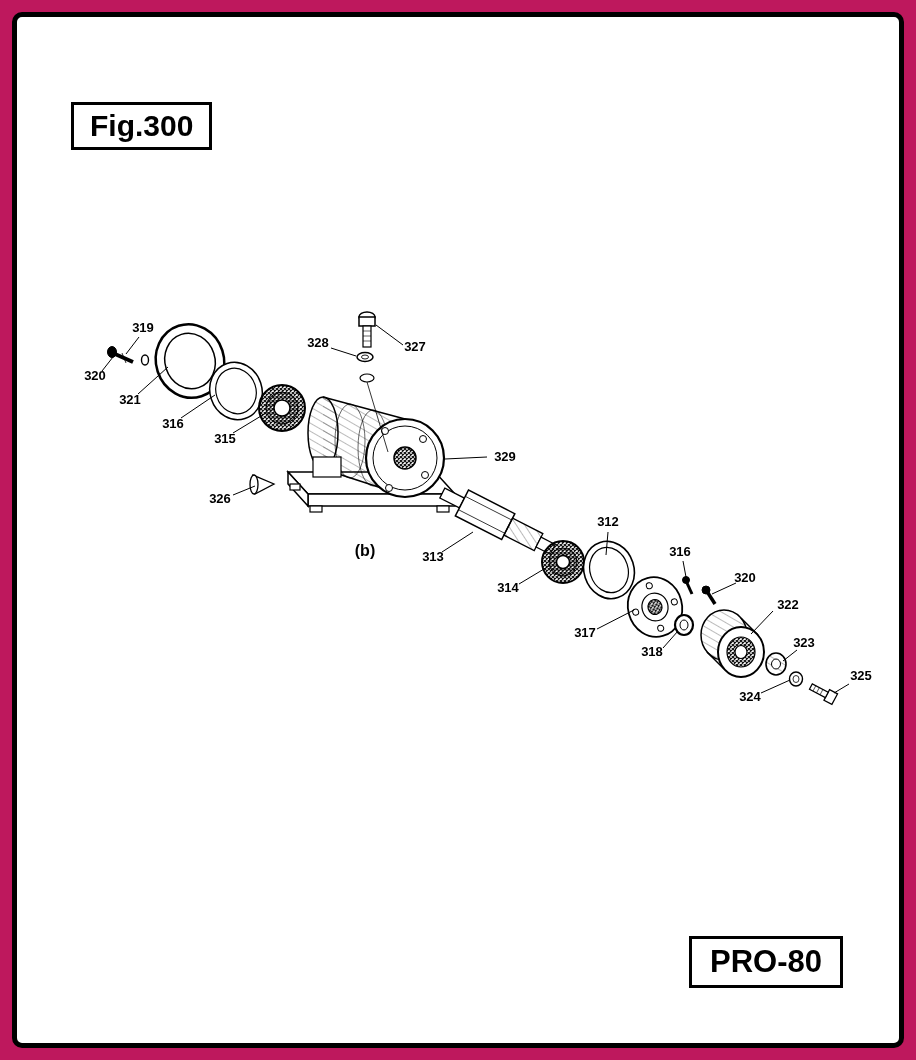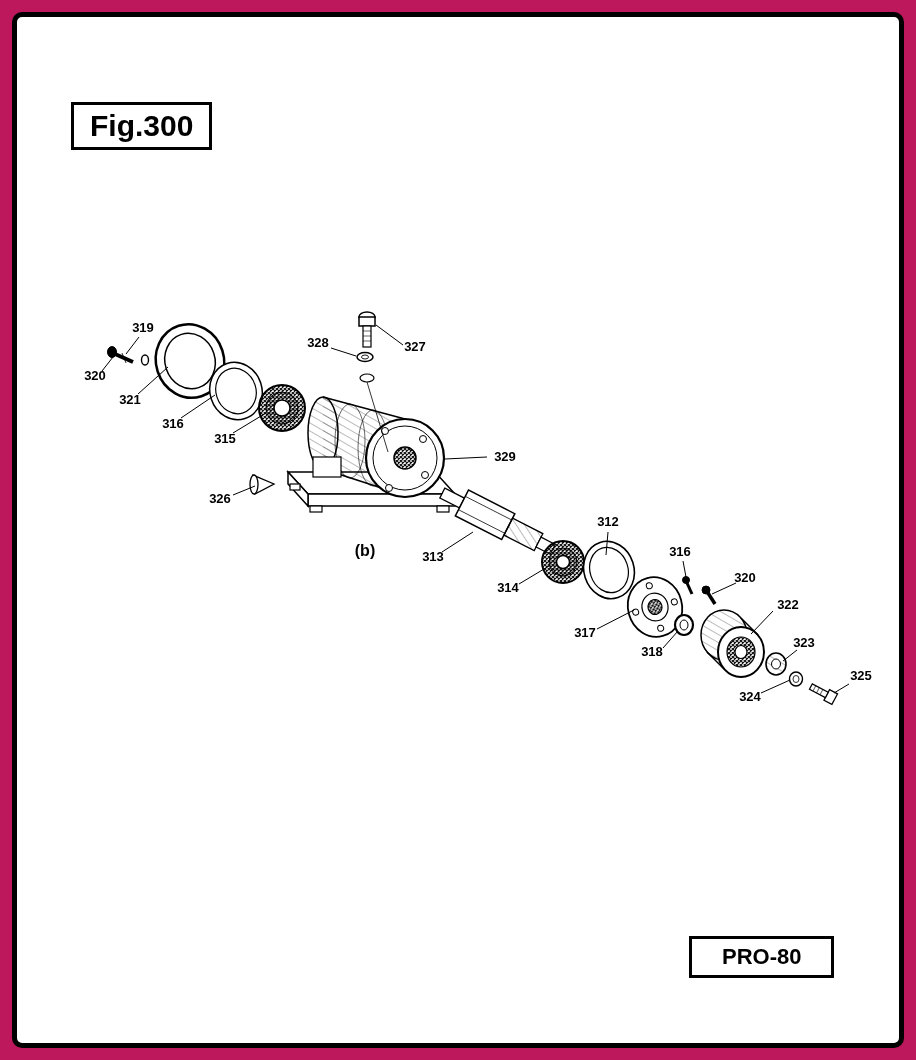--- a/index.html
+++ b/index.html
@@ -3,21 +3,21 @@
 <meta charset="utf-8">
 <style>
   html,body{margin:0;padding:0;background:#fff;}
   .page{position:relative;width:916px;height:1060px;background:#be185d;overflow:hidden;
         font-family:"Liberation Sans",sans-serif;}
   .frame{position:absolute;left:12px;top:12px;right:12px;bottom:12px;
          border:5px solid #000;border-radius:10px;background:#fff;}
   .title-box{position:absolute;left:54px;top:85px;border:3px solid #000;
              padding:4px 16px;font-size:30px;font-weight:bold;color:#000;background:#fff;}
   .model-box{position:absolute;left:672px;top:919px;border:3px solid #000;
-             padding:5px 30px;font-size:22px;font-weight:bold;color:#000;background:#fff;}
+             padding:5px 18px;font-size:31px;font-weight:bold;color:#000;background:#fff;}
   svg.diagram{position:absolute;left:-12px;top:-12px;}
   .callout{font:bold 13px "Liberation Sans",sans-serif;fill:#000;}
   .sublabel{font:bold 16px "Liberation Sans",sans-serif;fill:#000;}
   .ld{stroke:#000;stroke-width:1;}
 </style>
 </head>
 <body>
 
 <div class="page">
   <div class="frame">

